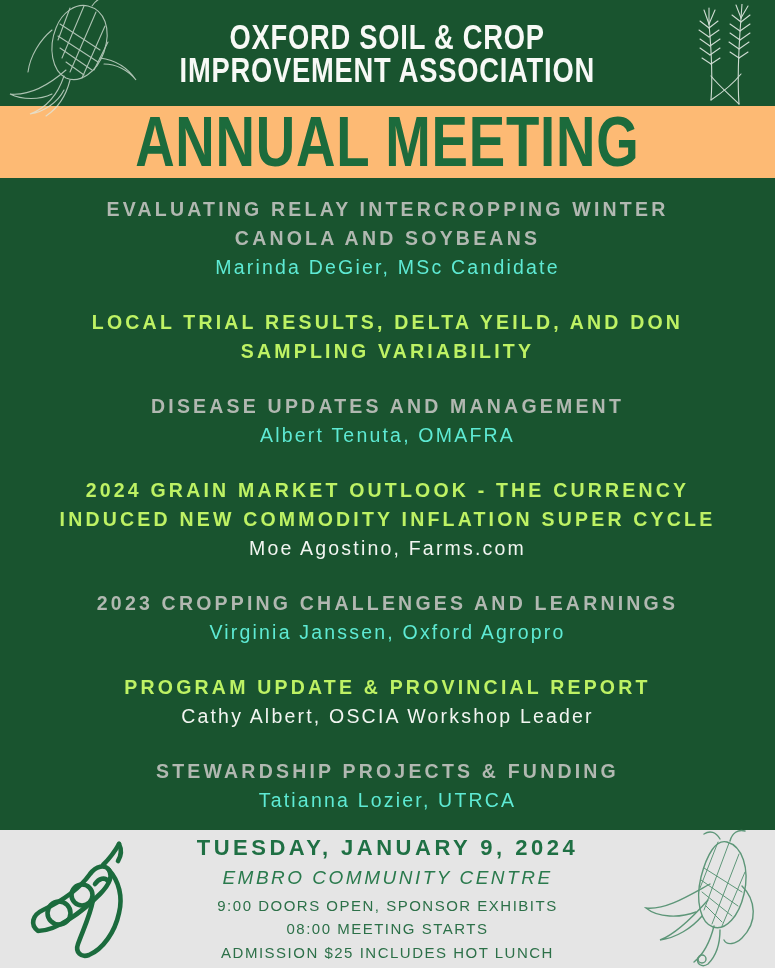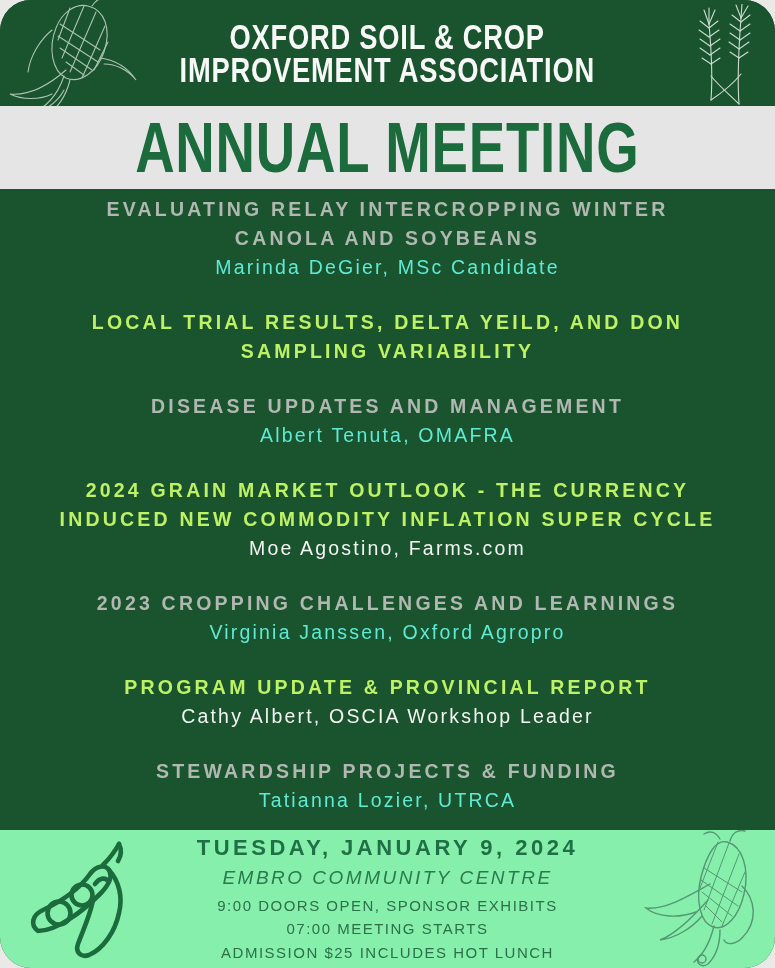--- a/index.html
+++ b/index.html
@@ -4,21 +4,20 @@
 <style>
   html, body { margin: 0; padding: 0; background: #e9e9e7; }
   .poster {
     position: relative;
     width: 775px;
     height: 968px;
     margin: 0 auto;
     background: #19542f;
     overflow: hidden;
     font-family: "Liberation Sans", sans-serif;
-    border-radius: 31px;
   }
 
   
   .header-band {
     position: absolute;
     top: 0; left: 0; right: 0;
     height: 106px;
     background: #19542f;
     display: flex;
     flex-direction: column;
@@ -35,22 +34,22 @@
     line-height: 33px;
     letter-spacing: 1px;
     color: #f7f9f6;
     white-space: nowrap;
   }
 
   
   .banner-band {
     position: absolute;
     top: 106px; left: 0; right: 0;
-    height: 83px;
-    background: #e5e5e5;
+    height: 72px;
+    background: #fdba74;
     display: flex;
     align-items: center;
     justify-content: center;
     z-index: 3;
   }
   .banner-title {
     display: block;
     transform: scaleX(0.78);
     transform-origin: 50% 50%;
     font-weight: bold;
@@ -90,21 +89,21 @@
   .muted .talk-title   { color: #b1b8b1; }
   .muted .talk-speaker { color: #5eead4; }
   .bright .talk-title   { color: #bef264; }
   .bright .talk-speaker { color: #f2f5f1; }
 
   
   .footer-band {
     position: absolute;
     top: 830px; left: 0; right: 0;
     height: 138px;
-    background: #86efac;
+    background: #e5e5e5;
     display: flex;
     flex-direction: column;
     align-items: center;
     justify-content: center;
     gap: 2px;
     text-align: center;
     z-index: 2;
   }
   .event-date {
     font-weight: bold;
@@ -240,21 +239,21 @@
     <div class="talk muted">
       <div class="talk-title">STEWARDSHIP PROJECTS &amp; FUNDING</div>
       <div class="talk-speaker">Tatianna Lozier, UTRCA</div>
     </div>
   </div>
 
   <div class="footer-band">
     <div class="event-date">TUESDAY, JANUARY 9, 2024</div>
     <div class="event-venue">EMBRO COMMUNITY CENTRE</div>
     <div class="footer-detail">9:00 DOORS OPEN, SPONSOR EXHIBITS</div>
-    <div class="footer-detail">07:00 MEETING STARTS</div>
+    <div class="footer-detail">08:00 MEETING STARTS</div>
     <div class="footer-detail">ADMISSION $25 INCLUDES HOT LUNCH</div>
   </div>
 
   <svg class="illus illus-soy-bl" width="140" height="126" viewBox="0 0 140 126" fill="none">
     <g stroke="#1b6b3d" stroke-width="4.6" stroke-linecap="round" stroke-linejoin="round">
       <path d="M97,6 C92,15 87,21 81,27"></path>
       <path d="M97,6 C100,12 99,18 96,23"></path>
       <path d="M16,93 C8,87 10,77 21,72 C40,63 58,50 68,36 C74,28 83,26 87,32 C91,39 86,48 78,56 C61,73 35,93 16,93 Z"></path>
       <circle cx="37" cy="75" r="11.5"></circle>
       <circle cx="60" cy="57" r="10.5"></circle>

